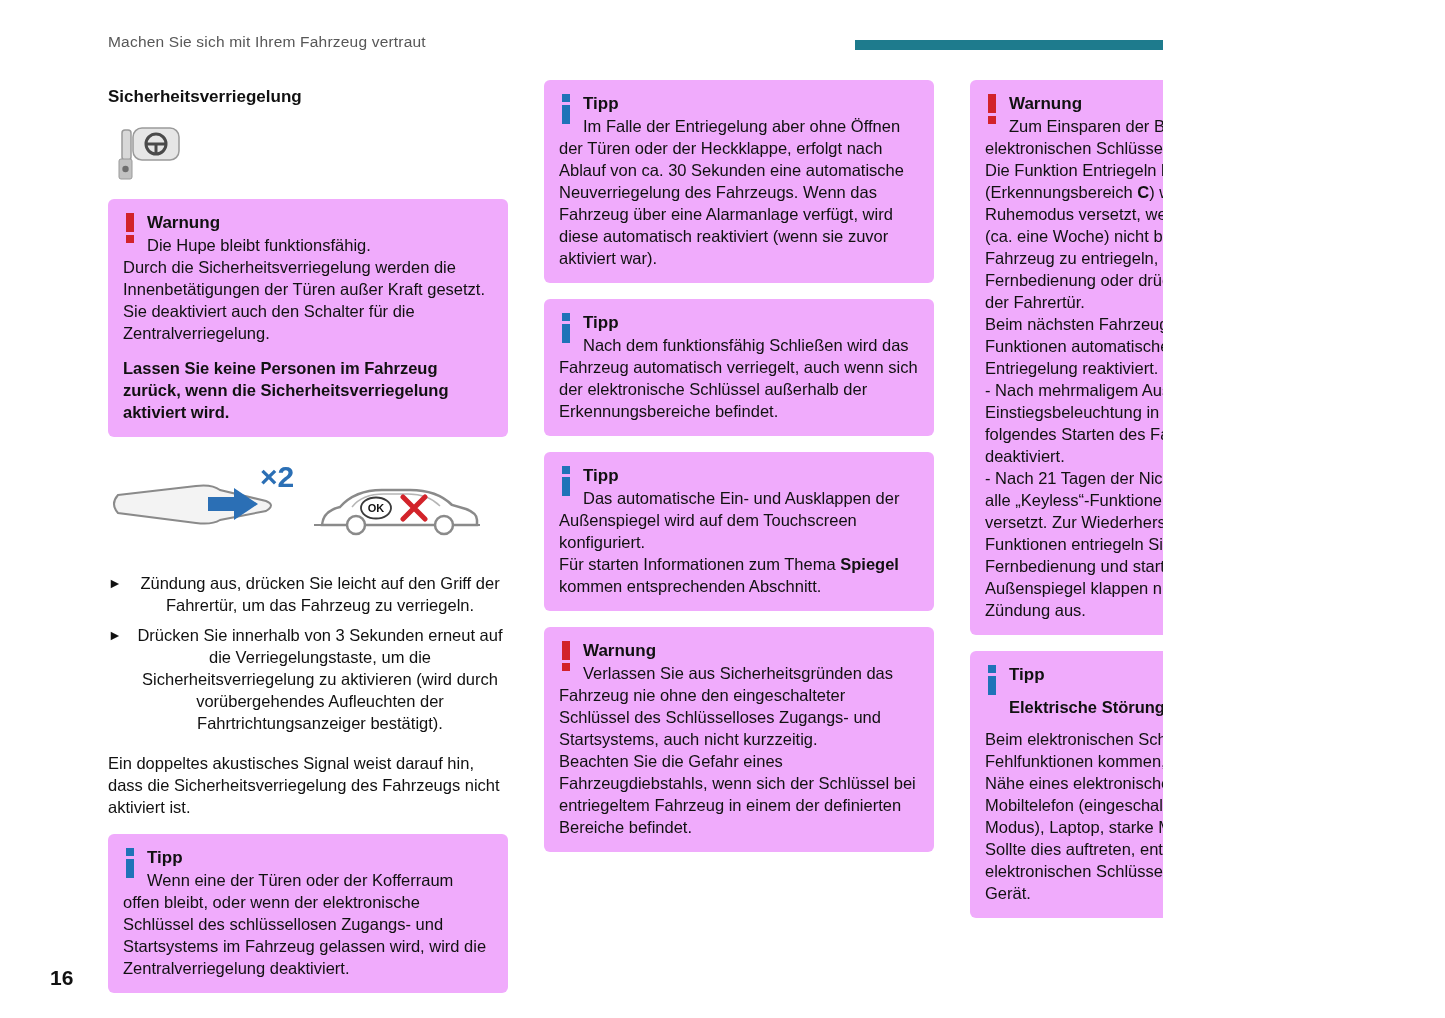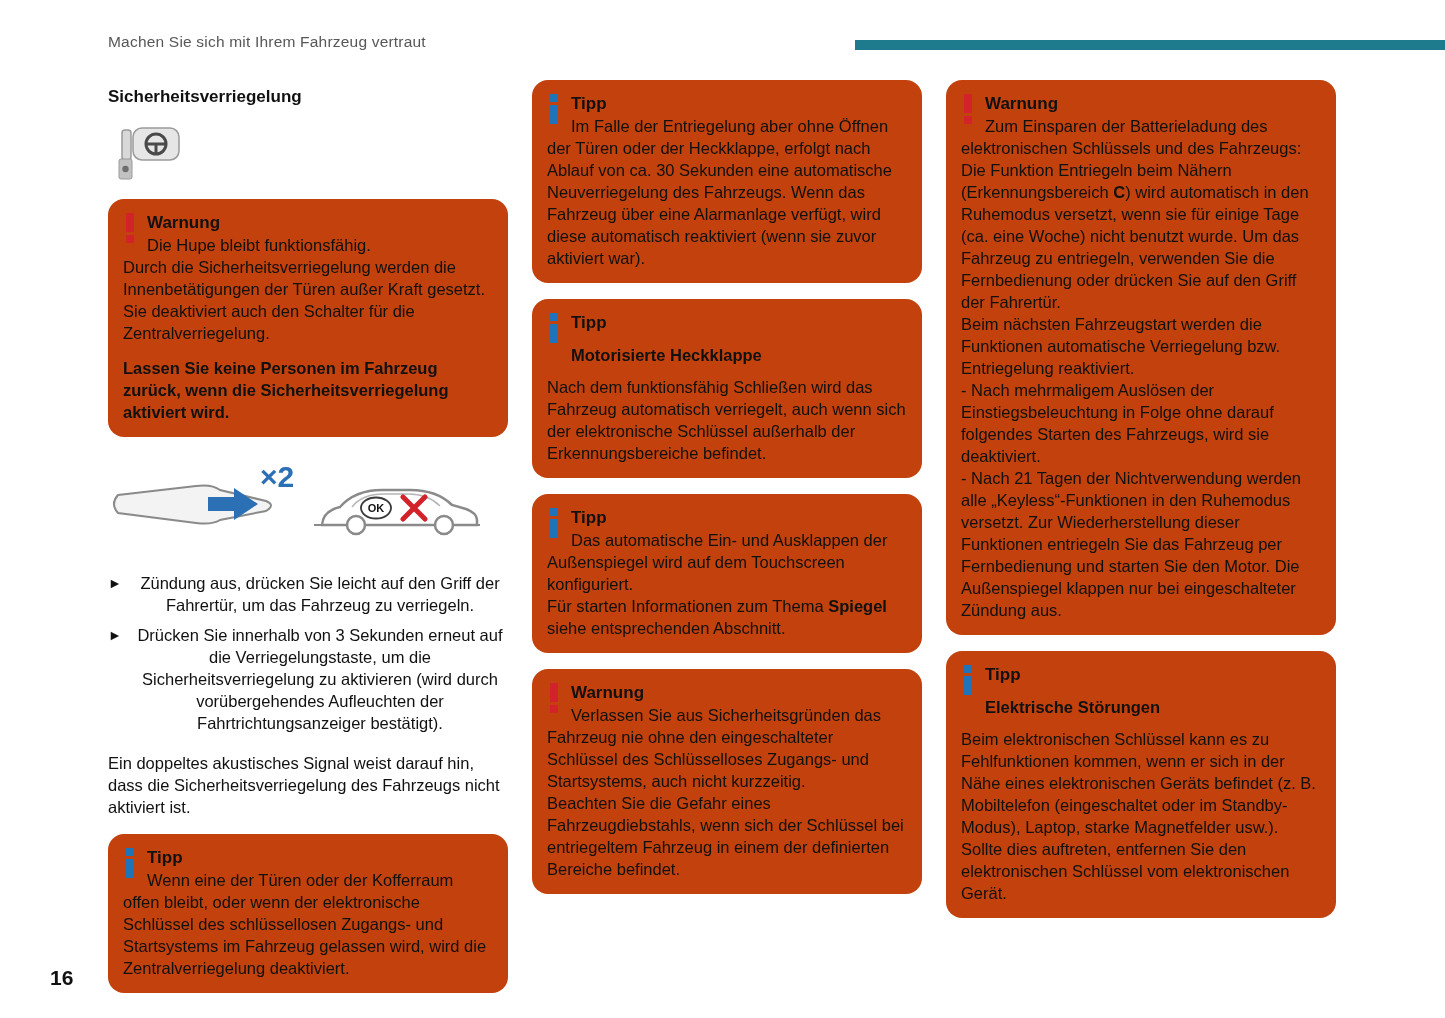--- a/index.html
+++ b/index.html
@@ -1,46 +1,46 @@
 <!DOCTYPE html>
 <html lang="de"><head>
 <meta charset="utf-8">
 <style>
   * { box-sizing: border-box; }
   html,body { margin:0; padding:0; }
   body { background:#ffffff; }
   .page {
     position:relative;
-    width:1445px; height:1018px;
+    width:1163px; height:1018px;
     background:#ffffff;
     font-family:"Liberation Sans", sans-serif;
     color:#111;
     overflow:hidden;
   }
   .header-text {
     position:absolute; left:108px; top:33px;
     font-size:15.5px; color:#575757; letter-spacing:0.2px;
   }
   .accent-bar {
     position:absolute; left:855px; right:0; top:40px; height:10px;
     background:#1e7b8d;
   }
   .columns {
     position:absolute; left:108px; top:80px;
-    display:flex; gap:24px;
+    display:flex; gap:36px;
     font-size:16.5px; line-height:22px;
   }
   .col { display:flex; flex-direction:column; }
   .col-1 { width:400px; }
   .col-2, .col-3 { width:390px; }
 
   .section-title { font-size:17px; font-weight:bold; margin:6px 0 14px 0; }
 
   .box {
-    background:#c2410c; border-radius:16px;
+    background:#f0abfc; border-radius:6px;
     padding:12px 14px 14px 15px;
     margin-bottom:16px;
     overflow:hidden;
   }
   .box-icon {
     float:left; width:14px; height:40px;
     margin:2px 10px 0 0;
     display:flex; flex-direction:column; align-items:center;
   }
   .box-icon i { display:block; }
@@ -159,32 +159,31 @@
         <b class="box-label">Tipp</b>
         <p class="box-p">Im Falle der Entriegelung aber ohne Öffnen der Türen oder der Heckklappe, erfolgt nach Ablauf von ca. 30 Sekunden eine automatische Neuverriegelung des Fahrzeugs. Wenn das Fahrzeug über eine Alarmanlage verfügt, wird diese automatisch reaktiviert (wenn sie zuvor aktiviert war).</p>
       </section>
 
       <section class="box">
         <span class="box-icon info">
             <i class="sq"></i>
             <i class="bar"></i>
           </span>
         <b class="box-label">Tipp</b>
-        <div class="box-subtitle">Motorisierte Heckklappe</div>
         <p class="box-p">Nach dem funktionsfähig Schließen wird das Fahrzeug automatisch verriegelt, auch wenn sich der elektronische Schlüssel außerhalb der Erkennungsbereiche befindet.</p>
       </section>
 
       <section class="box">
         <span class="box-icon info">
             <i class="sq"></i>
             <i class="bar"></i>
           </span>
         <b class="box-label">Tipp</b>
         <p class="box-p">Das automatische Ein- und Ausklappen der Außenspiegel wird auf dem Touchscreen konfiguriert.</p>
-        <p class="box-p"><span>Für starten Informationen zum Thema </span><b>Spiegel</b><span> siehe entsprechenden Abschnitt.</span></p>
+        <p class="box-p"><span>Für starten Informationen zum Thema </span><b>Spiegel</b><span> kommen entsprechenden Abschnitt.</span></p>
       </section>
 
       <section class="box">
         <span class="box-icon warn">
             <i class="bar"></i>
             <i class="sq"></i>
           </span>
         <b class="box-label">Warnung</b>
         <p class="box-p">Verlassen Sie aus Sicherheitsgründen das Fahrzeug nie ohne den eingeschalteter Schlüssel des Schlüsselloses Zugangs- und Startsystems, auch nicht kurzzeitig.</p>
         <p class="box-p">Beachten Sie die Gefahr eines Fahrzeugdiebstahls, wenn sich der Schlüssel bei entriegeltem Fahrzeug in einem der definierten Bereiche befindet.</p>

